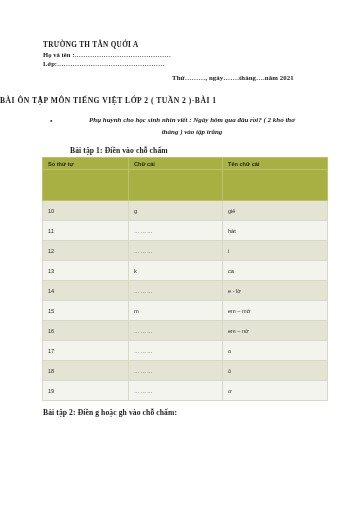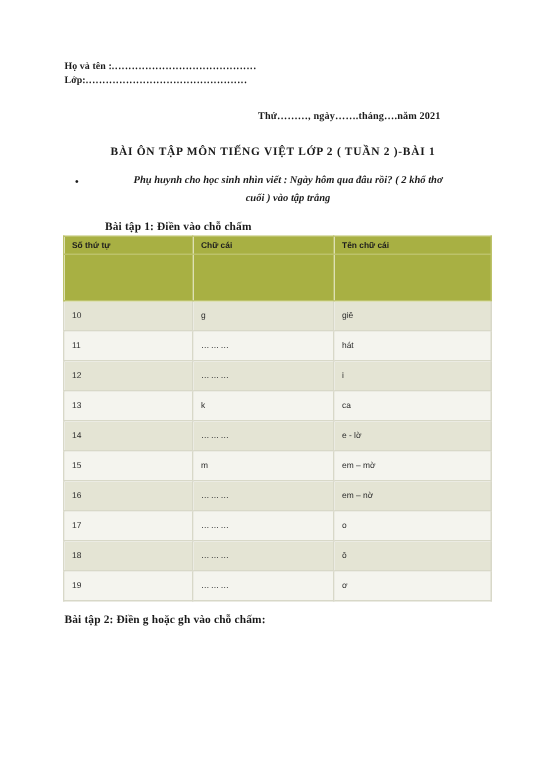--- a/index.html
+++ b/index.html
@@ -57,21 +57,20 @@
     letter-spacing: 0.1px;
     white-space: nowrap;
   }
 
   
   .doc-title {
     position: absolute;
     left: 0;
     right: 0;
     top: 96px;
-    text-align: center;
     font-size: 7.6px;
     font-weight: bold;
     letter-spacing: 0.5px;
     white-space: nowrap;
   }
 
   
   .instruction {
     position: absolute;
     left: 58px;
@@ -166,36 +165,37 @@
     letter-spacing: 0.1px;
     white-space: nowrap;
   }
 </style>
 </head>
 <body>
 
 <div class="page">
 
   <div class="header-block">
+    <div class="school-name">TRƯỜNG  TH TÂN QUỚI A</div>
     <div class="field-line">
       <span>Họ và tên :</span><span class="dots-inline">...........................................</span>
     </div>
     <div class="field-line">
       <span>Lớp:</span><span class="dots-inline">................................................</span>
     </div>
   </div>
 
   <div class="date-line">Thứ………, ngày…….tháng….năm  2021</div>
 
   <div class="doc-title">BÀI ÔN TẬP MÔN TIẾNG VIỆT LỚP 2 ( TUẦN 2 )-BÀI 1</div>
 
   <div class="instruction">
     <span class="bullet">•</span>
     <span class="line-1">Phụ huynh cho học sinh nhìn viết : Ngày hôm qua đâu rồi? ( 2 khổ thơ</span>
-    <span class="line-2">cuối ) vào tập trắng</span>
+    <span class="line-2">tháng ) vào tập trắng</span>
   </div>
 
   <div class="ex1-heading">Bài tập 1: Điền vào chỗ chấm</div>
 
   <table class="letter-table">
     <colgroup>
       <col class="c1">
         <col class="c2">
         <col class="c3">
     </colgroup>

